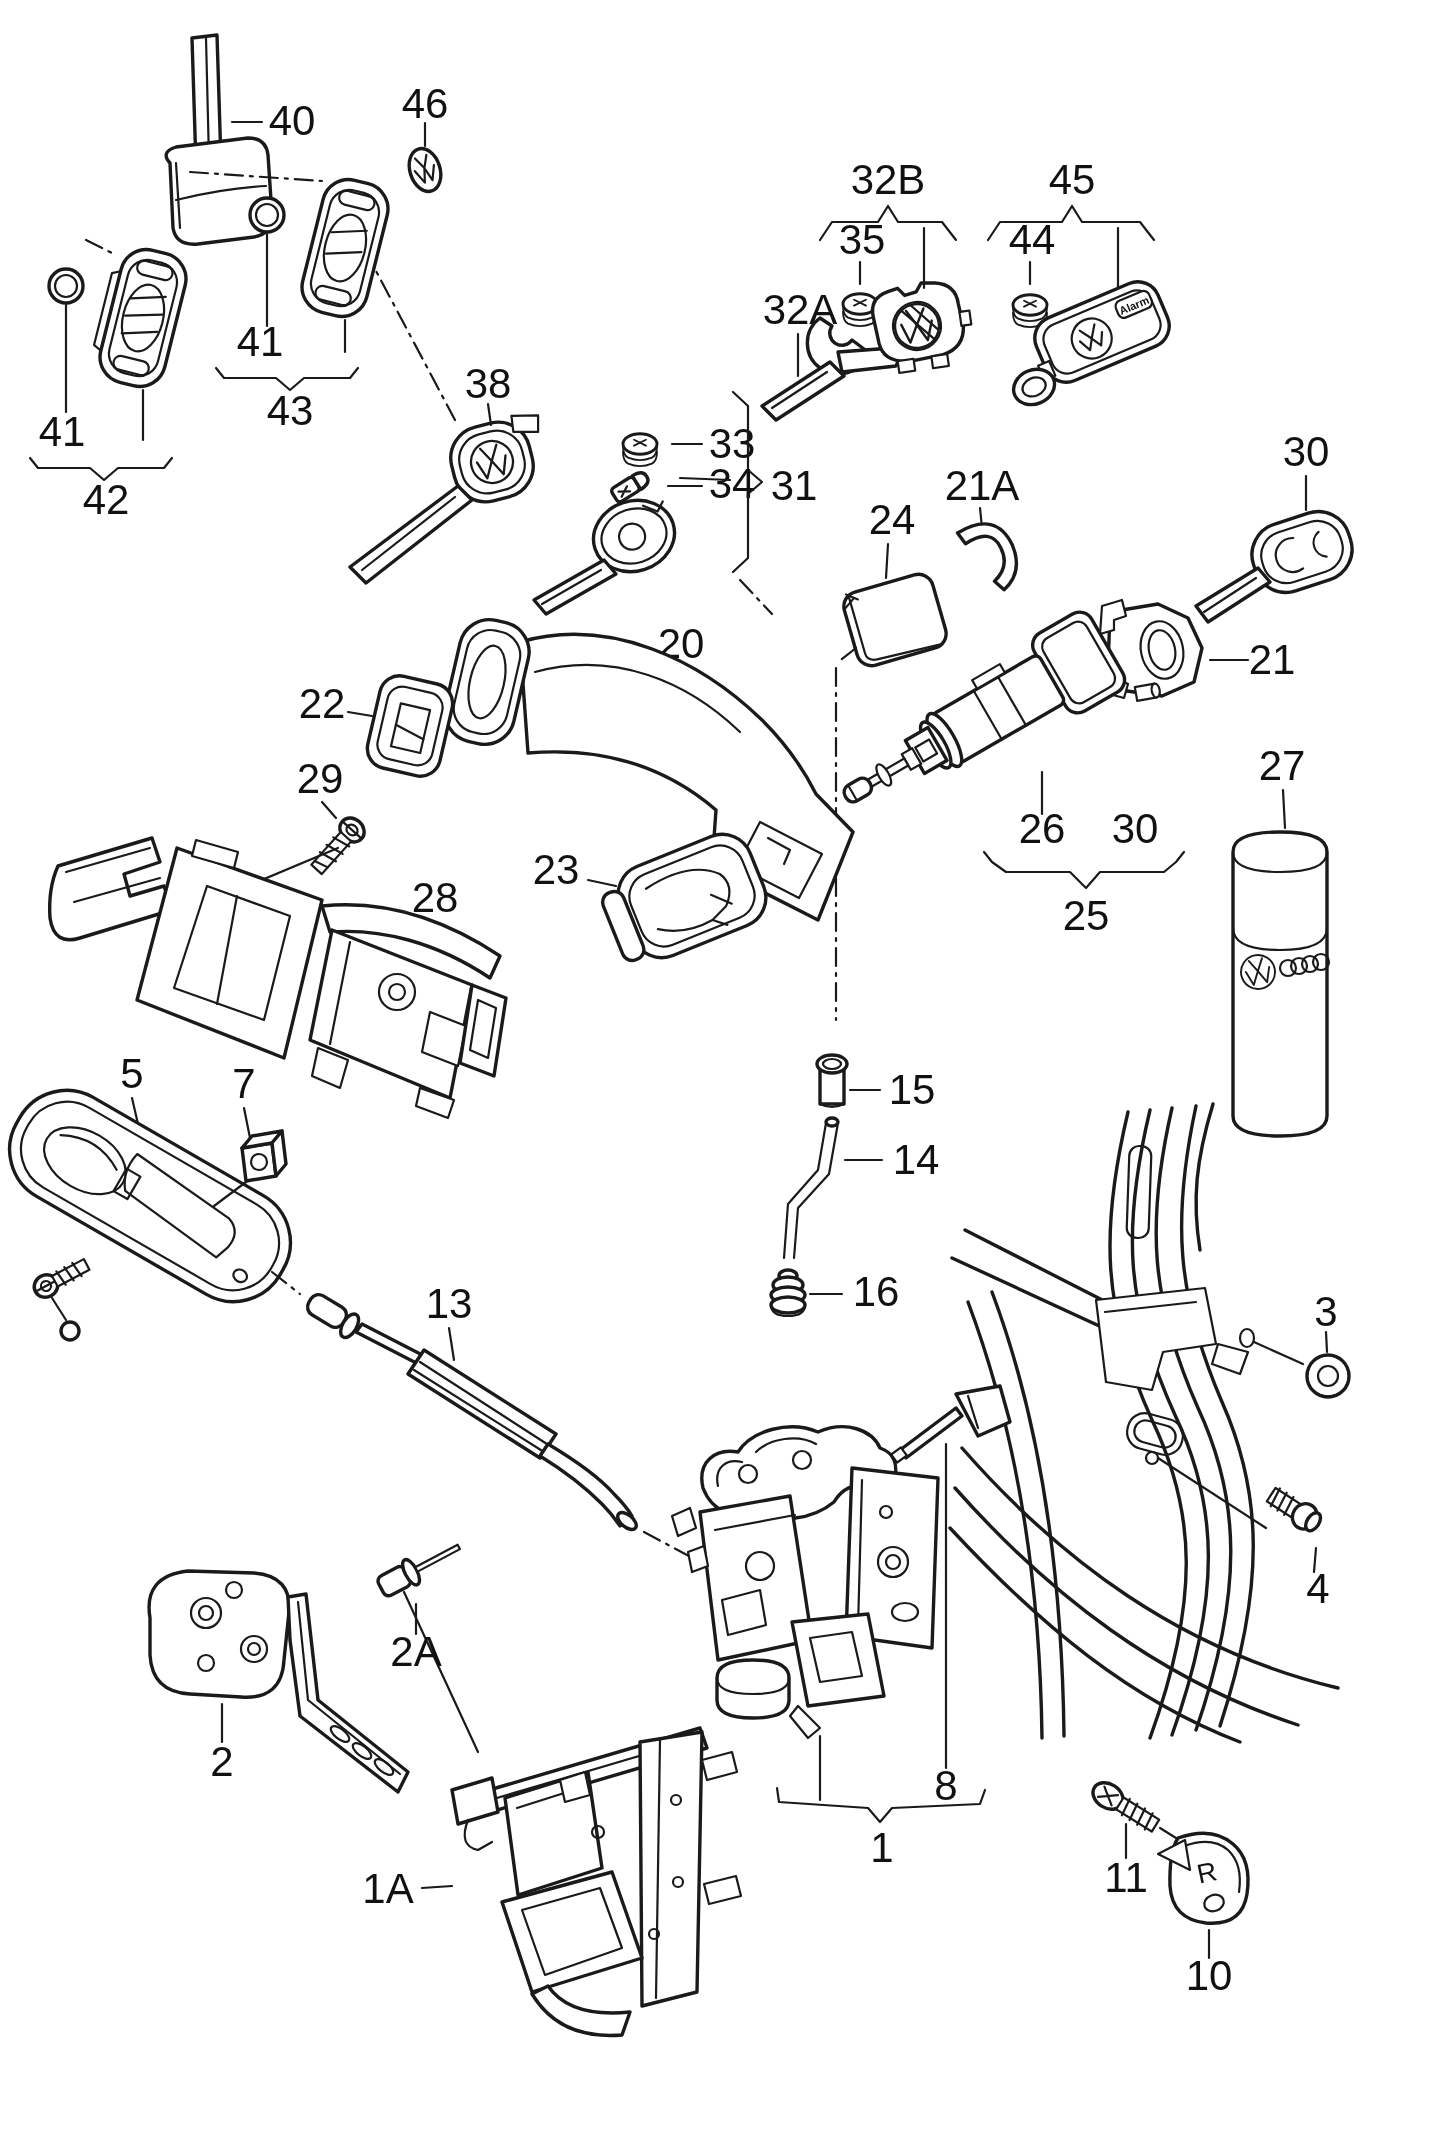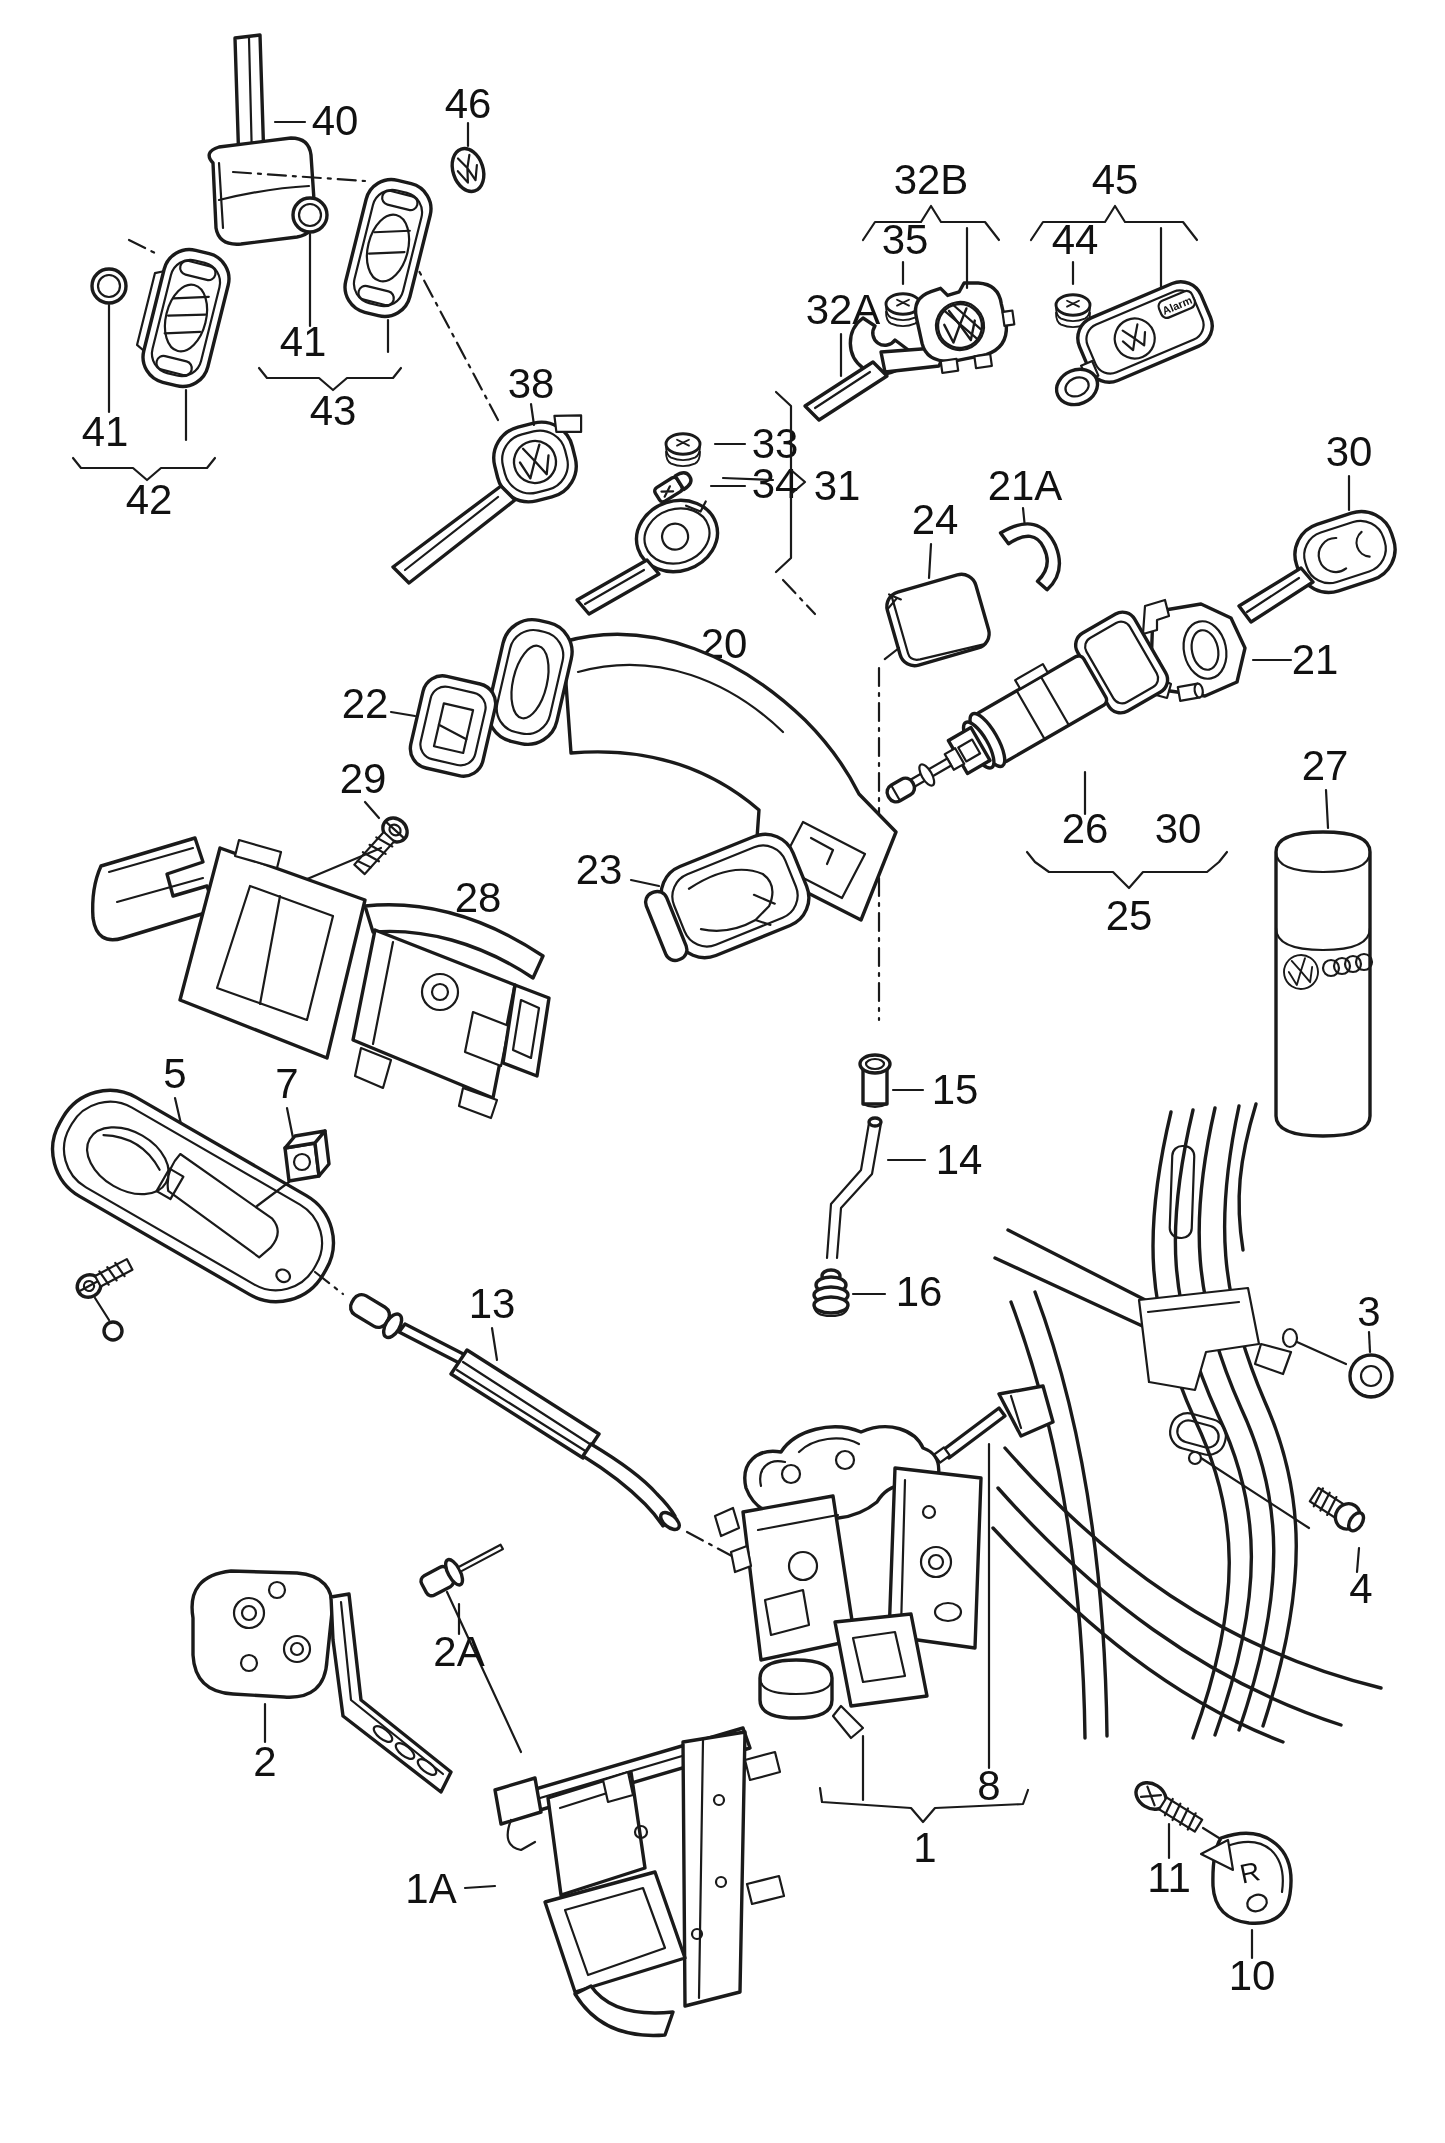--- a/index.html
+++ b/index.html
@@ -1,16 +1,16 @@
 <!DOCTYPE html>
 <html><head>
 <meta charset="utf-8">
 <style>
   html,body{margin:0;padding:0;background:#fff;}
-  .stage{width:1320px;height:2143px;position:relative;background:#fff;font-family:"Liberation Sans",sans-serif;padding-left:43px;}
+  .stage{width:1320px;height:2143px;position:relative;background:#fff;font-family:"Liberation Sans",sans-serif;}
   svg{display:block}
   .ln{fill:none;stroke:#1a1a1a;stroke-width:3.4;stroke-linecap:round;stroke-linejoin:round;}
   .ln2{fill:none;stroke:#1a1a1a;stroke-width:2.2;stroke-linecap:round;stroke-linejoin:round;}
   .fillw{fill:#ffffff;stroke:#1a1a1a;stroke-width:3.4;stroke-linejoin:round;}
   .fillw2{fill:#ffffff;stroke:#1a1a1a;stroke-width:2.2;stroke-linejoin:round;}
   .dashdot{stroke-dasharray:18 7 3 7;}
   .lbl{font-family:"Liberation Sans",sans-serif;font-size:42px;font-weight:500;fill:#111;text-anchor:middle;}
   .tiny{font-family:"Liberation Sans",sans-serif;font-size:11px;font-weight:700;fill:#111;text-anchor:middle;}
   .mark{font-family:"Liberation Sans",sans-serif;font-size:27px;font-weight:500;fill:#111;text-anchor:middle;}
 </style>

